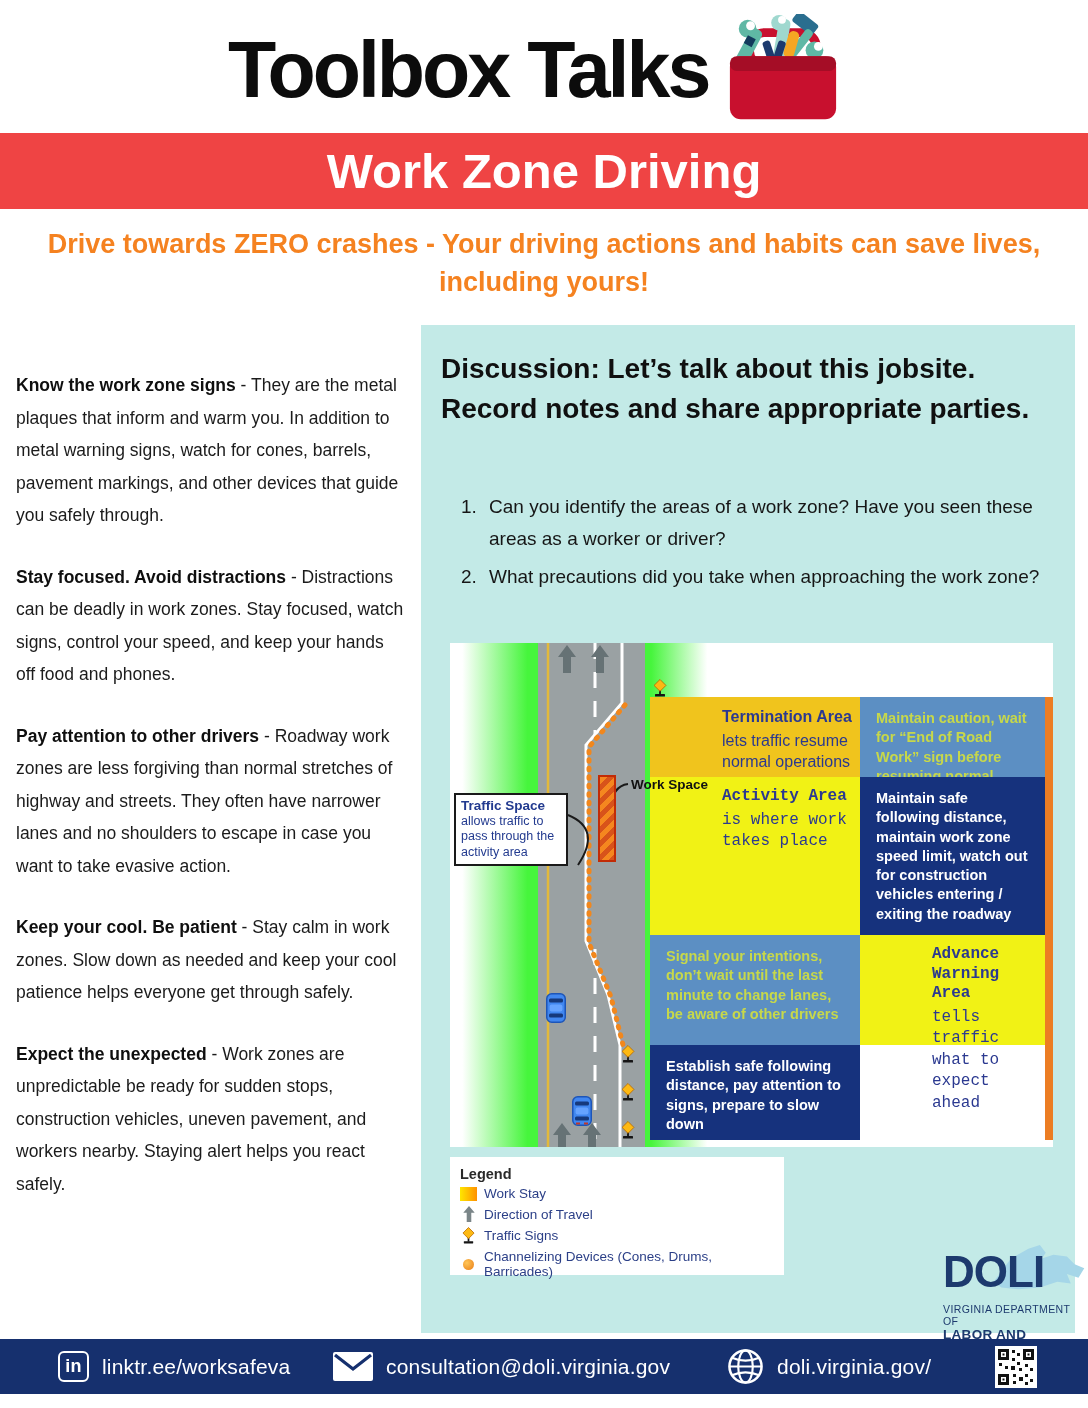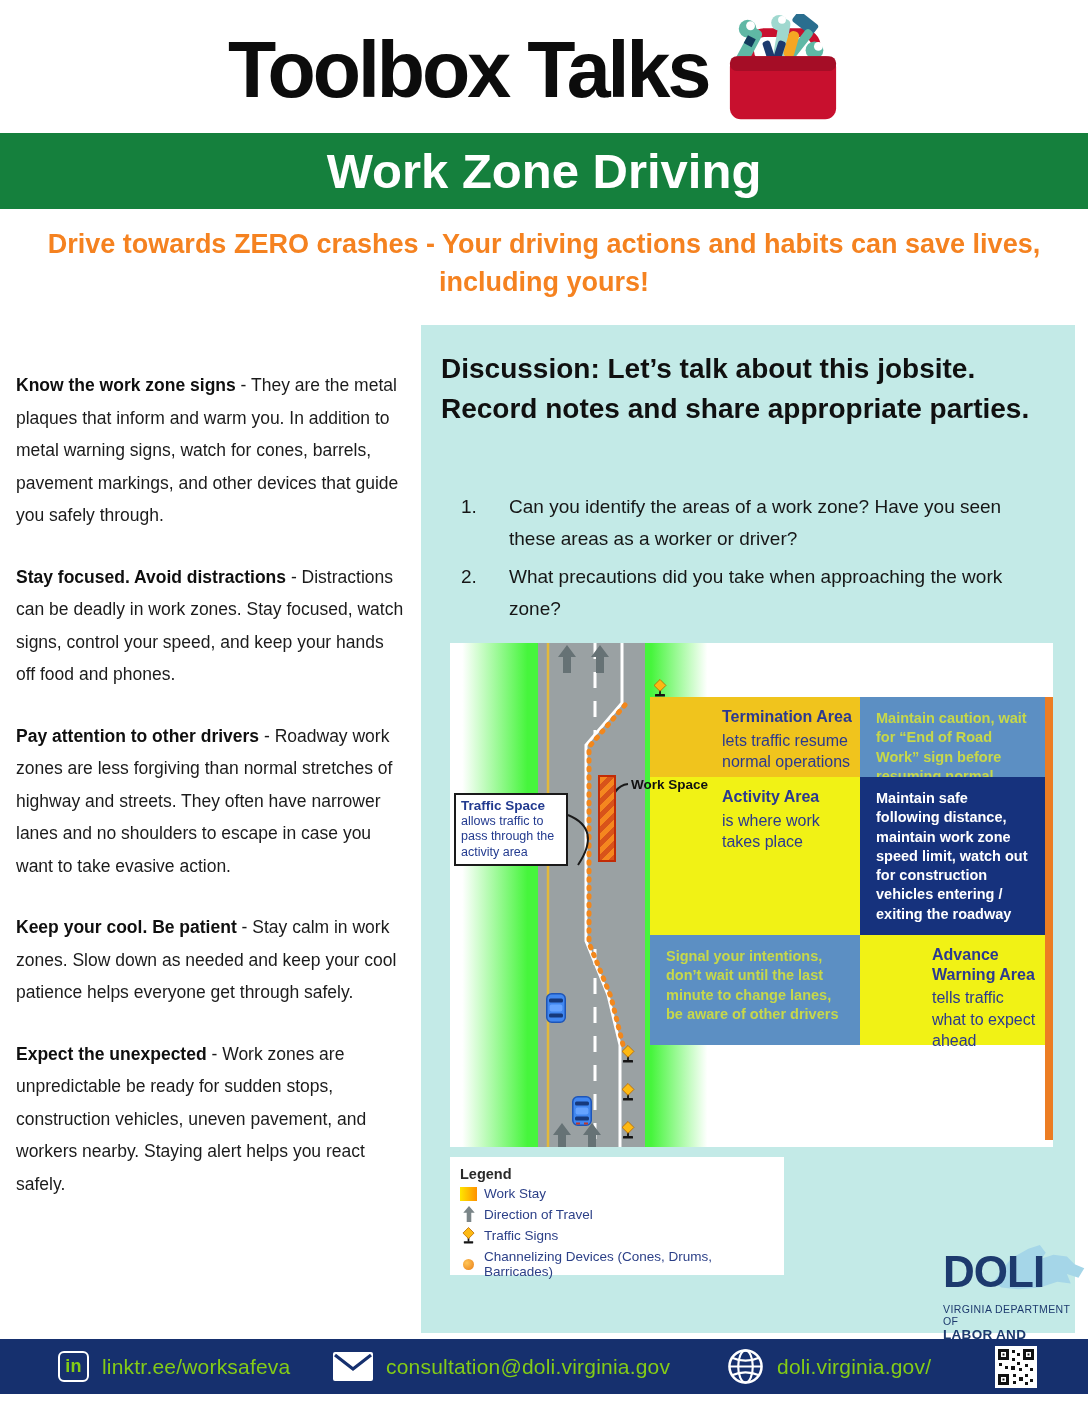--- a/index.html
+++ b/index.html
@@ -7,41 +7,41 @@
   body {
     position:relative; width:1088px; height:1408px;
     font-family:"Liberation Sans", sans-serif; overflow:hidden;
   }
 
   
   .header-row { position:absolute; left:228px; top:14px; display:flex; align-items:center; gap:16px; }
   .main-title { font-size:79px; font-weight:900; letter-spacing:-3px; color:#0c0c0c; white-space:nowrap; }
   .toolbox { width:118px; height:112px; }
 
-  .banner { position:absolute; left:0; top:133px; width:1088px; height:76px; background:#15803d;
+  .banner { position:absolute; left:0; top:133px; width:1088px; height:76px; background:#ef4444;
             display:flex; align-items:center; justify-content:center; }
   .banner-text { color:#ffffff; font-size:49px; font-weight:800; letter-spacing:0px; }
 
   .tagline { position:absolute; left:44px; top:226px; width:1000px; text-align:center;
              color:#f58220; font-size:27px; font-weight:800; line-height:1.4; }
 
   
   .left-col { position:absolute; left:16px; top:327px; width:388px; color:#1b1b1b;
               font-size:17.5px; line-height:32.5px;margin-top:42px; }
   .left-col p { margin-bottom:29px; }
   .lead { font-weight:bold; color:#0f0f0f; }
 
   
   .panel { position:absolute; left:421px; top:325px; width:654px; height:1008px; background:#c3eae7; }
   .disc-heading { position:absolute; left:20px; top:24px; width:604px;
                   font-size:28px; font-weight:800; color:#101010; line-height:1.42; }
   .questions { position:absolute; left:40px; top:166px; width:580px; font-size:19px; color:#161616; }
   .q-row { display:flex; margin-bottom:6px; line-height:32px; }
   .q-num { width:28px; flex:none; }
-  .q-text { flex:1;margin-left:20px; }
+  .q-text { flex:1; }
 
   
   .diagram { position:absolute; left:29px; top:318px; width:603px; height:504px; background:#ffffff; overflow:hidden; }
   .strip-left  { position:absolute; left:0; top:0; width:88px; height:100%;
                  background:linear-gradient(90deg,#ffffff 14%,#46f53c 88%); }
   .road        { position:absolute; left:88px; top:0; width:107px; height:100%; background:#9aa1a3; }
   .strip-right { position:absolute; left:195px; top:0; width:76px; height:100%;
                  background:linear-gradient(90deg,#46f53c 8%,#ffffff 82%); }
   .road-svg { position:absolute; left:0; top:0; width:603px; height:504px; pointer-events:none; }
 
@@ -65,21 +65,21 @@
   .ts-body  { font-size:12.5px; line-height:1.22; }
 
   .ws-label { position:absolute; left:181px; top:134px; font-size:13.5px; font-weight:bold;
               color:#111; z-index:3; white-space:nowrap; }
 
   .ztable { position:absolute; left:200px; top:54px; width:395px; height:443px; display:grid;
             grid-template-columns:210px 185px; grid-template-rows:80px 158px 110px 95px; z-index:2; }
   .stripe { position:absolute; left:595px; top:54px; width:8px; height:443px; background:#ec7d23; z-index:2; }
   .zl { padding:10px 8px 0 72px; color:#2b3990; }
   .zl.gold { background:#f0c41d; }
-  .zl.byellow { background:#f1f215; }
+  .zl.byellow { background:#f1f215;font-family:Liberation Mono, monospace; }
   .zr { padding:12px 10px 0 16px; font-weight:bold; font-size:14.5px; line-height:1.33; }
   .zr.lblue { background:#5c8fc3; color:#c7d84a; }
   .zr.dnavy { background:#16327d; color:#ffffff; }
   .zname { font-size:16px; font-weight:bold; line-height:1.22; margin-bottom:3px; }
   .zdesc { font-size:16px; line-height:1.35; }
 
   
   .legend { position:absolute; left:29px; top:832px; width:334px; height:118px; background:#ffffff;
             padding:9px 10px; }
   .legend-title { font-size:14.5px; font-weight:bold; color:#2a2a2a; margin-bottom:4px; }
@@ -95,21 +95,21 @@
   .doli { position:absolute; left:522px; top:920px; width:144px; text-align:left; }
   .doli-mark { position:relative; height:56px; }
   .doli-map { position:absolute; left:46px; top:0; width:98px; height:54px; }
   .doli-acronym { position:absolute; left:0; top:2px; font-size:44px; font-weight:900;
                   letter-spacing:-1px; color:#1d3a6e; z-index:1; }
   .doli-cap1 { font-size:10.5px; color:#1d3a6e; letter-spacing:0.4px; margin-top:2px; }
   .doli-cap2 { font-size:13.5px; font-weight:bold; color:#1d3a6e; letter-spacing:0.3px; }
 
   
   .footer { position:absolute; left:0; top:1339px; width:1088px; height:55px; background:#16306e;
-            color:#84cc16; }
+            color:#ffffff; }
   .f-group { position:absolute; top:0; height:55px; display:flex; align-items:center; gap:13px;
              font-size:21px; letter-spacing:0.2px; }
   .fg-li { left:58px; }
   .fg-mail { left:333px; }
   .fg-web { left:727px; }
   .li-badge { width:31px; height:31px; border:2.5px solid #fff; border-radius:6px;
               display:flex; align-items:center; justify-content:center;
               font-size:18px; font-weight:800; line-height:1; padding-bottom:2px; }
   .qr { position:absolute; left:995px; top:7px; width:42px; height:42px; }
 </style>
@@ -259,20 +259,21 @@
         <div class="zdesc">is where work takes place</div>
       </div>
       <div class="zr dnavy">Maintain safe following distance, maintain work zone speed limit, watch out for construction vehicles entering / exiting the roadway</div>
 
       <div class="zr lblue">Signal your intentions, don’t wait until the last minute to change lanes, be aware of other drivers</div>
 
       <div class="zl byellow">
         <div class="zname">Advance Warning Area</div>
         <div class="zdesc">tells traffic what to expect ahead</div>
       </div>
+      <div class="zr dnavy">Establish safe following distance, pay attention to signs, prepare to slow down</div>
     </div>
     <div class="stripe"></div>
   </div>
 
   <div class="legend">
     <div class="legend-title">Legend</div>
     <div class="legend-row">
       <span class="sw-workzone"></span>
       <span>Work Stay</span>
     </div>

